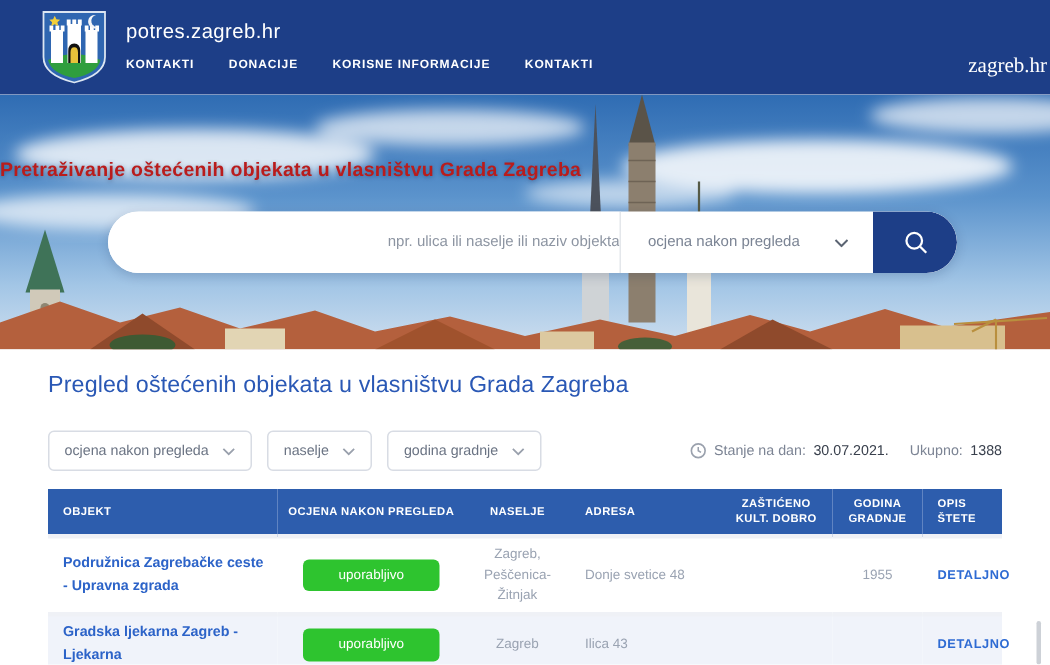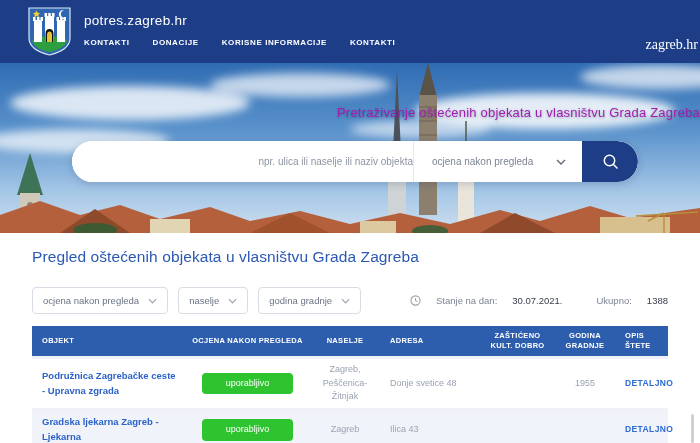--- a/index.html
+++ b/index.html
@@ -14,22 +14,22 @@
     font-weight:500; letter-spacing:.3px; text-decoration:none; }
   .menu { position:absolute; left:84px; top:38px; display:flex; gap:23px; }
   .menu a { color:#ffffff; font-size:8px; font-weight:700; letter-spacing:.6px;
     text-decoration:none; }
   .ext-link { position:absolute; right:2px; top:37px; color:#ffffff; font-size:14px;
     text-decoration:none;font-family:Liberation Serif, serif; }
 
   
   .hero { position:relative; height:170px; overflow:hidden; }
   .hero svg.bg { position:absolute; inset:0; display:block; }
-  .hero-title { position:absolute; top:42px; width:100%; text-align:right;
-    color:#a21caf; font-size:13px; font-weight:400; letter-spacing:.2px;
+  .hero-title { position:absolute; top:42px; width:100%; text-align:left;
+    color:#b91c1c; font-size:13px; font-weight:700; letter-spacing:.2px;
     text-shadow:0 1px 3px rgba(0,30,70,.35); }
   .searchbar { position:absolute; top:78px; left:72px; width:566px; height:41px;
     background:#ffffff; border-radius:21px; display:flex; align-items:stretch;
     overflow:hidden; box-shadow:0 2px 8px rgba(10,30,70,.18); }
   .searchbar input { flex:1; border:none; outline:none; padding-left:22px;
     font-size:10px; color:#3c4350; font-family:"Liberation Sans",sans-serif;text-align:right; }
   .searchbar input::placeholder { color:#8d95a2; }
   .search-divider { width:1px; background:#e4e7eb; margin:0; }
   .search-select { width:168px; display:flex; align-items:center;
     justify-content:space-between; padding:0 16px 0 18px; cursor:pointer; }
@@ -37,21 +37,21 @@
   .search-btn { width:56px; background:#1d3e87; border:none; cursor:pointer;
     border-radius:0 21px 21px 0; display:flex; align-items:center; justify-content:center; }
 
   
   .content { padding:15px 32px 0 32px; }
   .page-title { color:#2a58b5; font-size:15.5px; font-weight:400; letter-spacing:.1px; }
   .filter-row { margin-top:21px; display:flex; align-items:center; }
   .filter { display:flex; align-items:center; gap:9px; border:1px solid #d8dce4;
     border-radius:4px; padding:7px 10px; margin-right:10px; background:#fff; cursor:pointer; }
   .filter span { font-size:9.5px; color:#6a7383; }
-  .status { margin-left:auto; display:flex; align-items:center; gap:15px;
+  .status { margin-left:auto; display:flex; align-items:center; gap:5px;
     font-size:9.5px; color:#7c8494; }
   .status b { color:#39404d; font-weight:400; }
   .status .sp { width:4px; }
 
   
   table { margin-top:12px; width:636px; border-collapse:collapse; table-layout:fixed; }
   thead th { background:#2d5dad; color:#ffffff; font-size:7.5px; font-weight:700;
     letter-spacing:.3px; padding:5px 6px; line-height:1.35; text-align:center;
     height:27px; vertical-align:middle; }
   thead th.al { text-align:left; padding-left:10px; }

